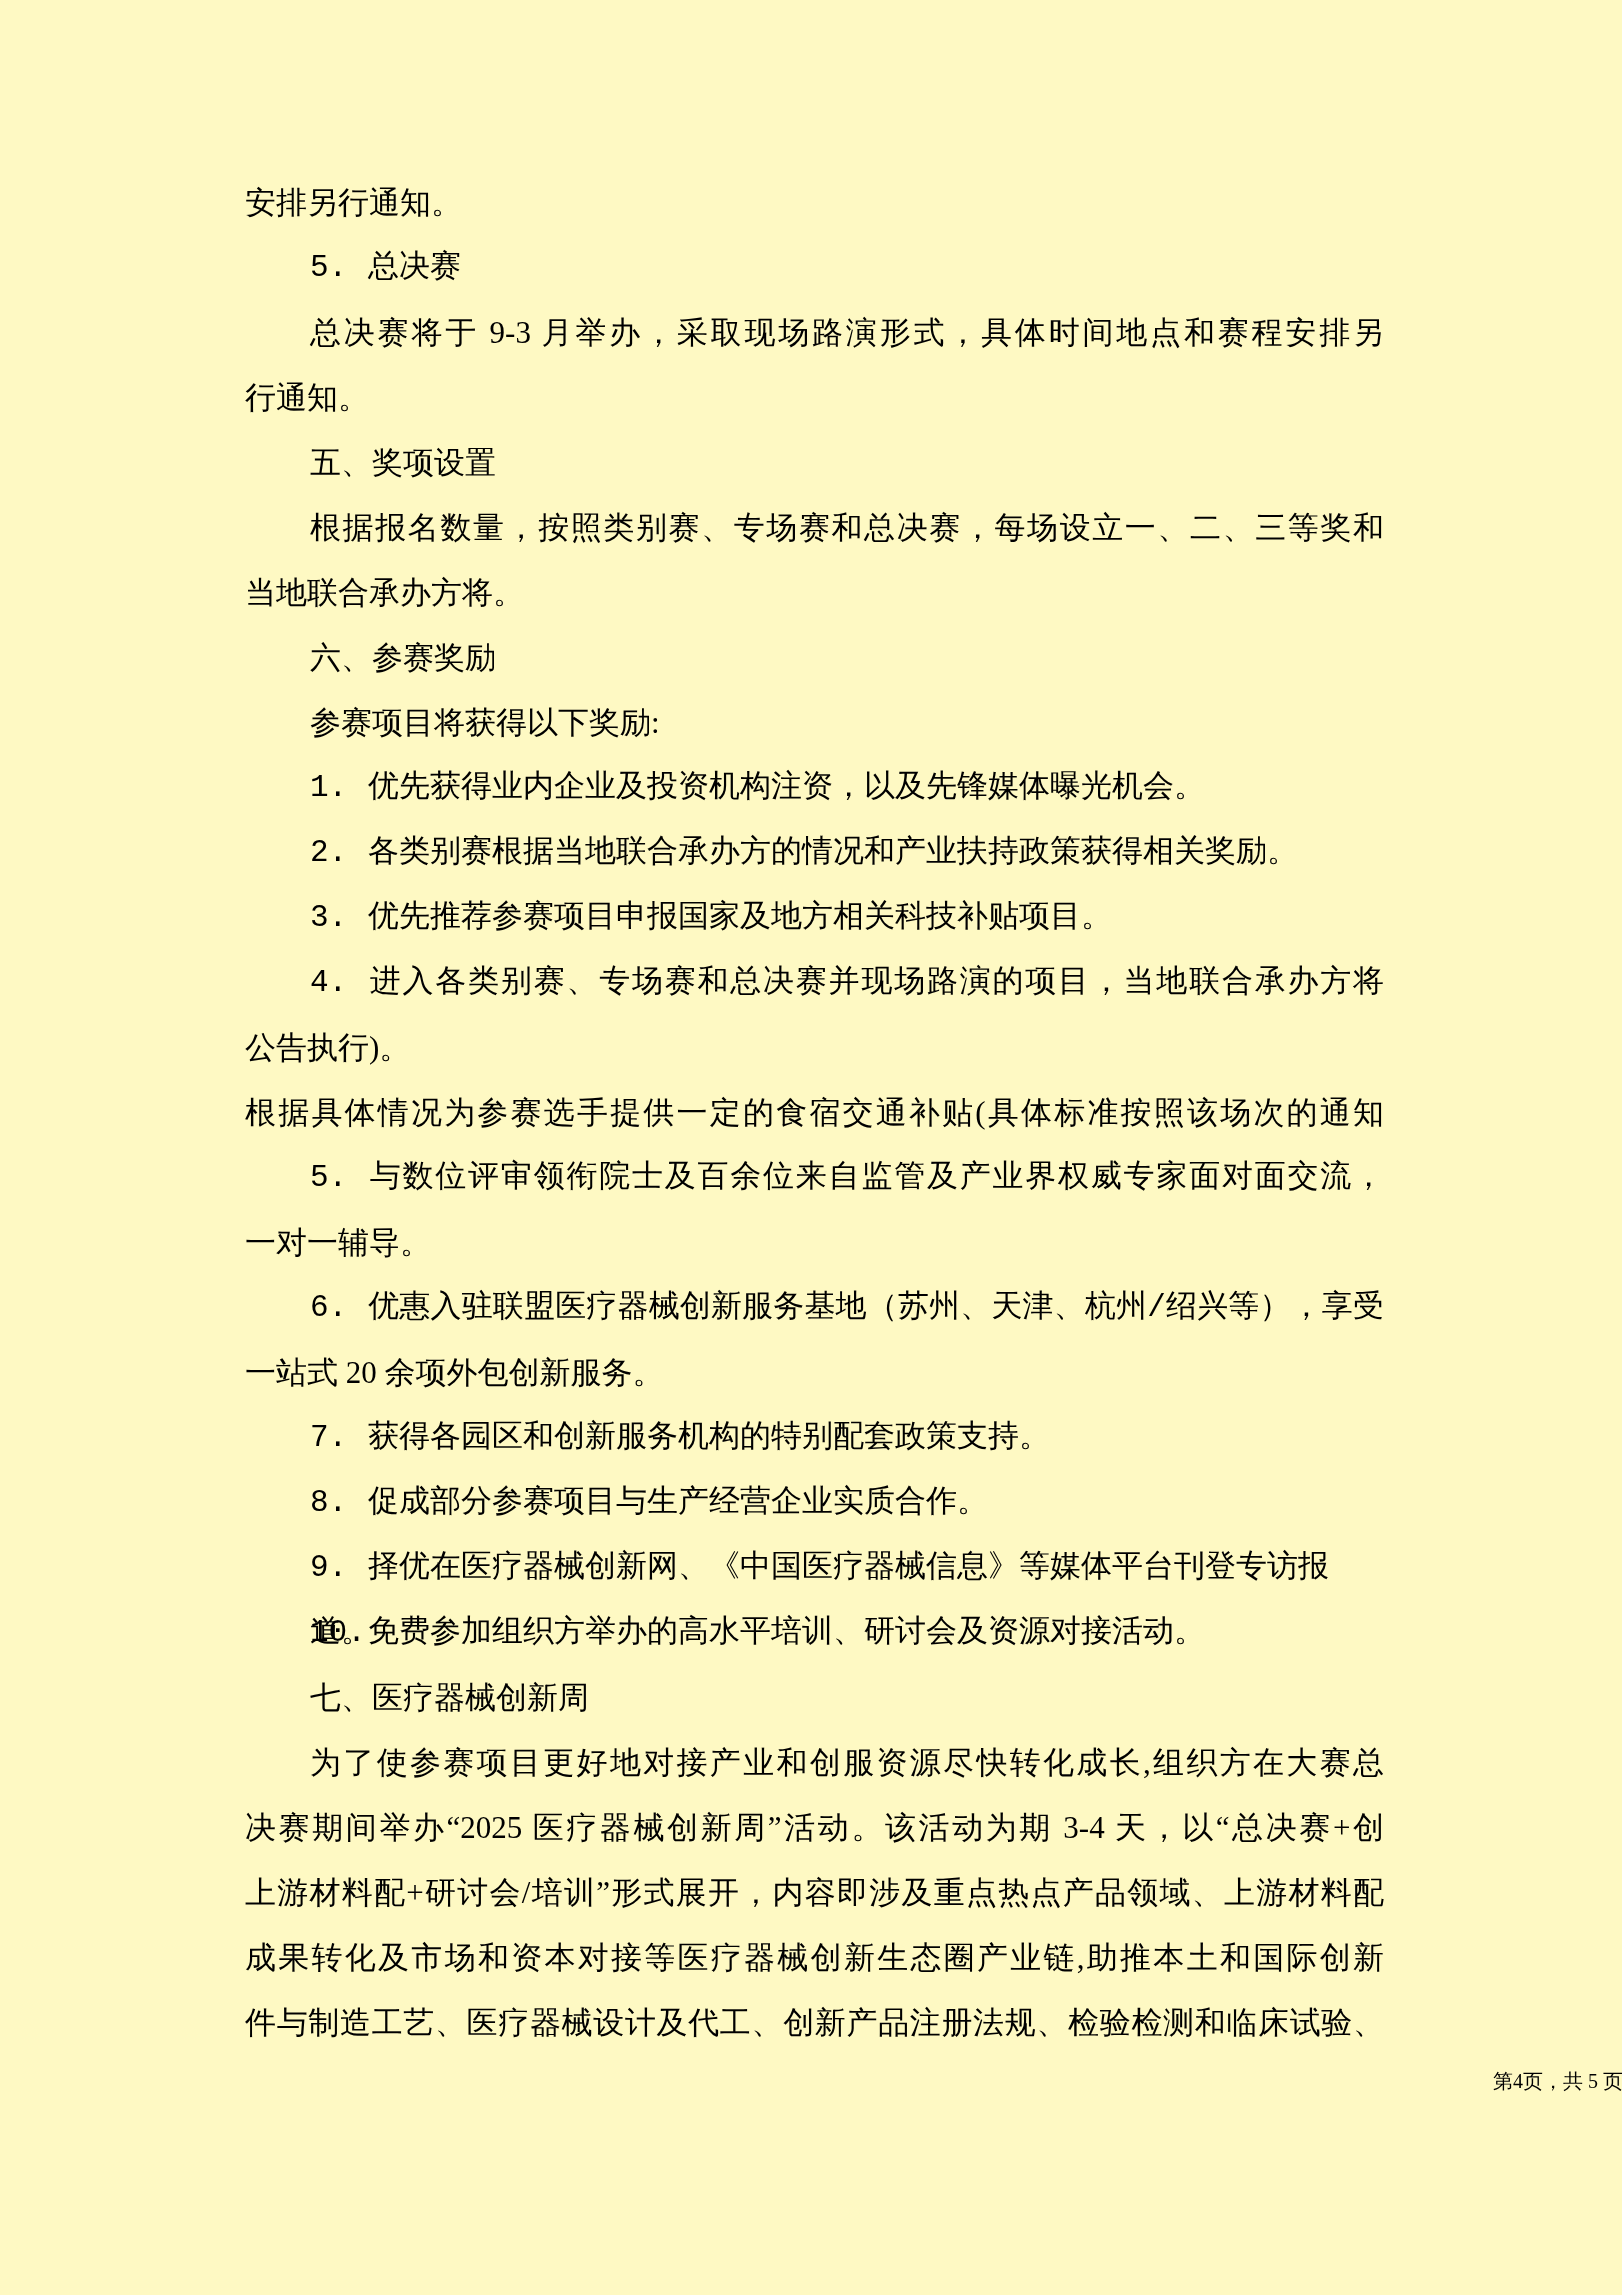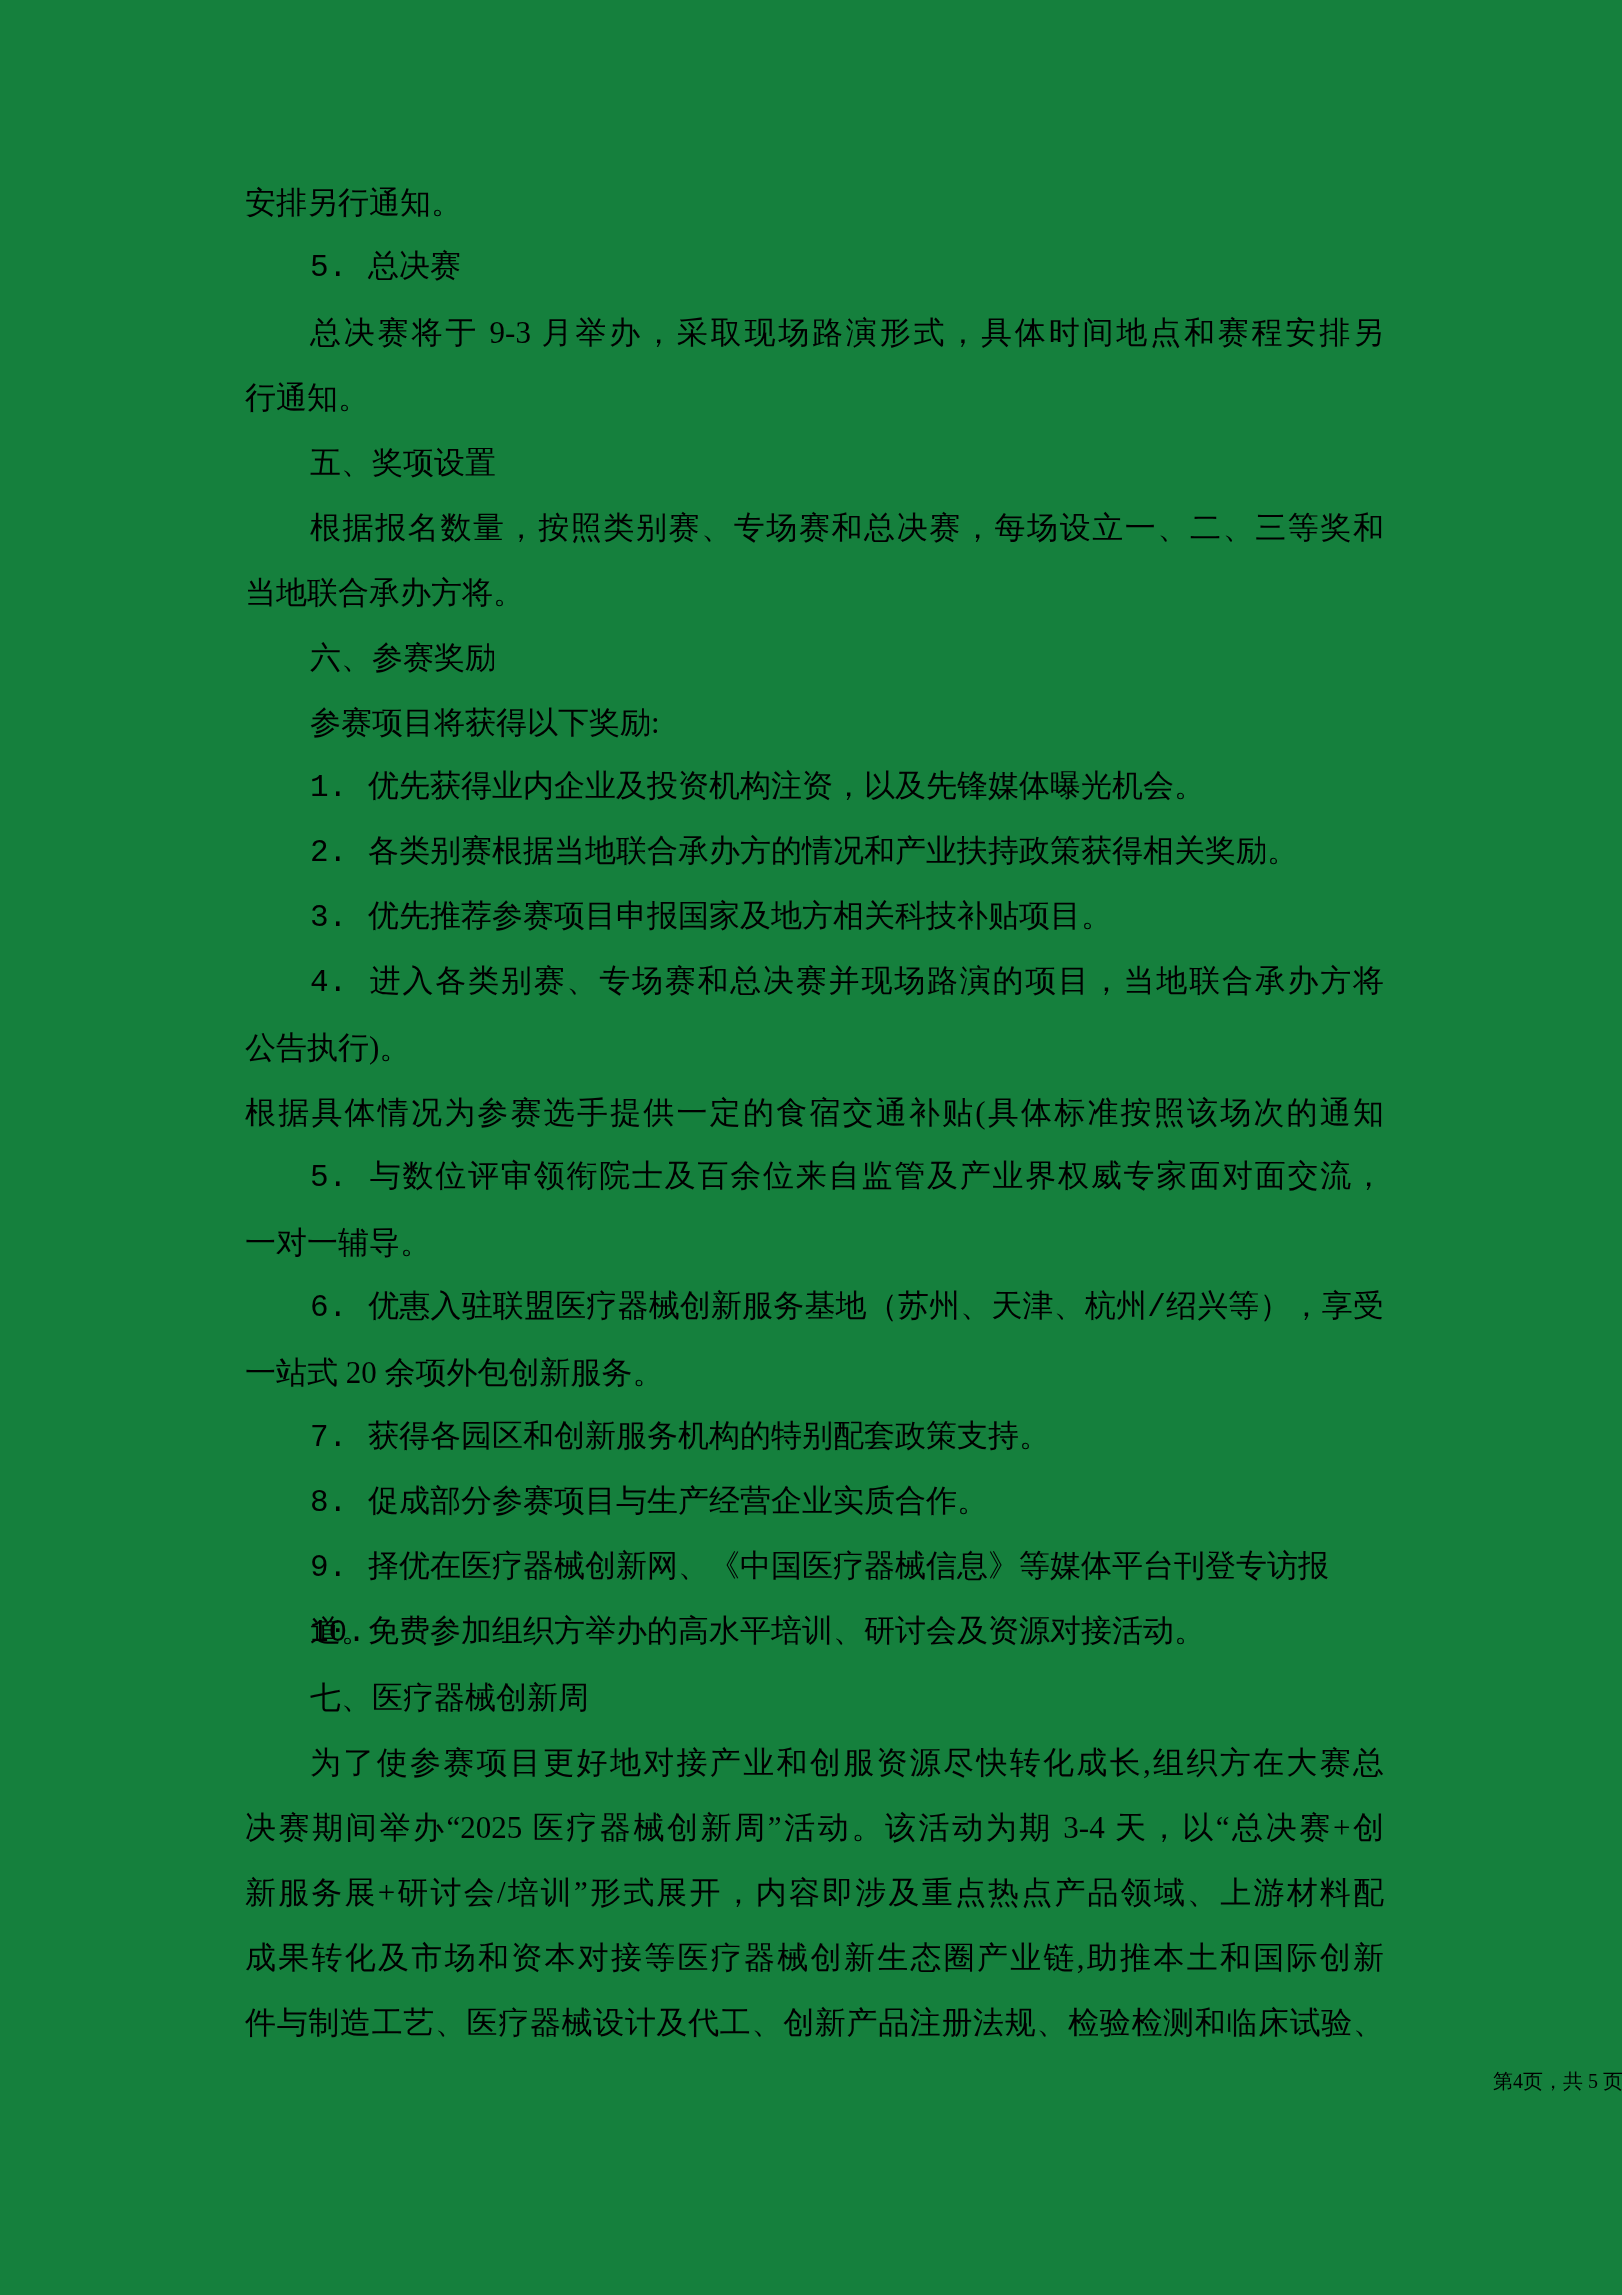--- a/index.html
+++ b/index.html
@@ -1,20 +1,20 @@
 <!DOCTYPE html>
 <html style="font-size:10.5px"><head>
 <meta charset="utf-8">
 <style>
   html,body{margin:0;padding:0;background:#ffffff;}
   .page{
     position:relative;
     width:1623px;
     height:2295px;
-    background:#15803d;
+    background:#fef9c3;
     overflow:hidden;
     color:#000;
     font-family:"Liberation Serif","DejaVu Serif",serif;
   }
   .body-text{
     position:absolute;
     left:245px;
     top:170px;
     width:1139px;
   }
@@ -82,21 +82,21 @@
     <div class="line cont">一站式 20 余项外包创新服务。</div>
     <div class="line li"><span class="num">7.</span><span>获得各园区和创新服务机构的特别配套政策支持。</span></div>
     <div class="line li"><span class="num">8.</span><span>促成部分参赛项目与生产经营企业实质合作。</span></div>
     <div class="line li"><span class="num">9.</span><span>择优在医疗器械创新网、《中国医疗器械信息》等媒体平台刊登专访报道。</span></div>
     <div class="line li"><span class="num">10.</span><span>免费参加组织方举办的高水平培训、研讨会及资源对接活动。</span></div>
 
     <div class="line heading">七、医疗器械创新周</div>
 
     <div class="line para j">为了使参赛项目更好地对接产业和创服资源尽快转化成长,组织方在大赛总</div>
     <div class="line cont j">决赛期间举办“2025 医疗器械创新周”活动。该活动为期 3-4 天，以“总决赛+创</div>
-    <div class="line cont j">新服务展+研讨会/培训”形式展开，内容即涉及重点热点产品领域、上游材料配</div>
+    <div class="line cont j">上游材料配+研讨会/培训”形式展开，内容即涉及重点热点产品领域、上游材料配</div>
     <div class="line cont j">成果转化及市场和资本对接等医疗器械创新生态圈产业链,助推本土和国际创新</div>
     <div class="line cont j">件与制造工艺、医疗器械设计及代工、创新产品注册法规、检验检测和临床试验、</div>
 
   </div>
 
   <div class="footer">第4页，共 5 页</div>
 </div>
 
 
 </body></html>

